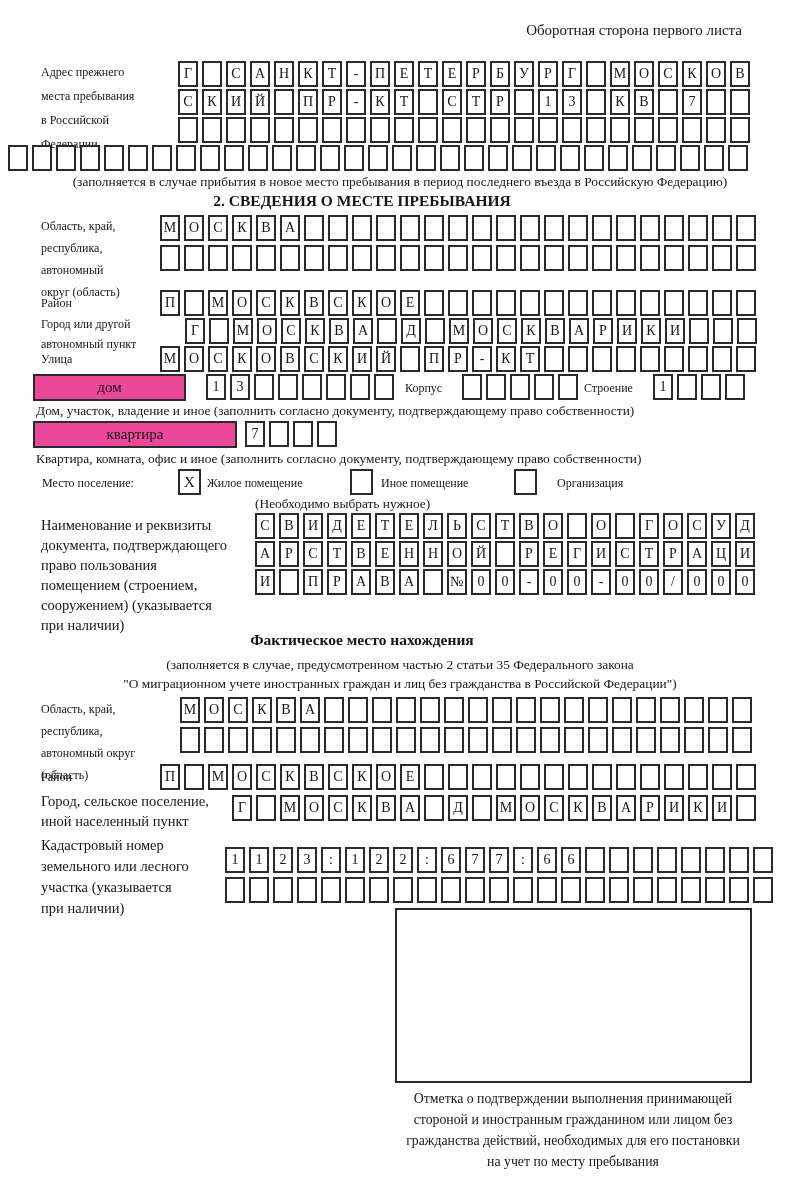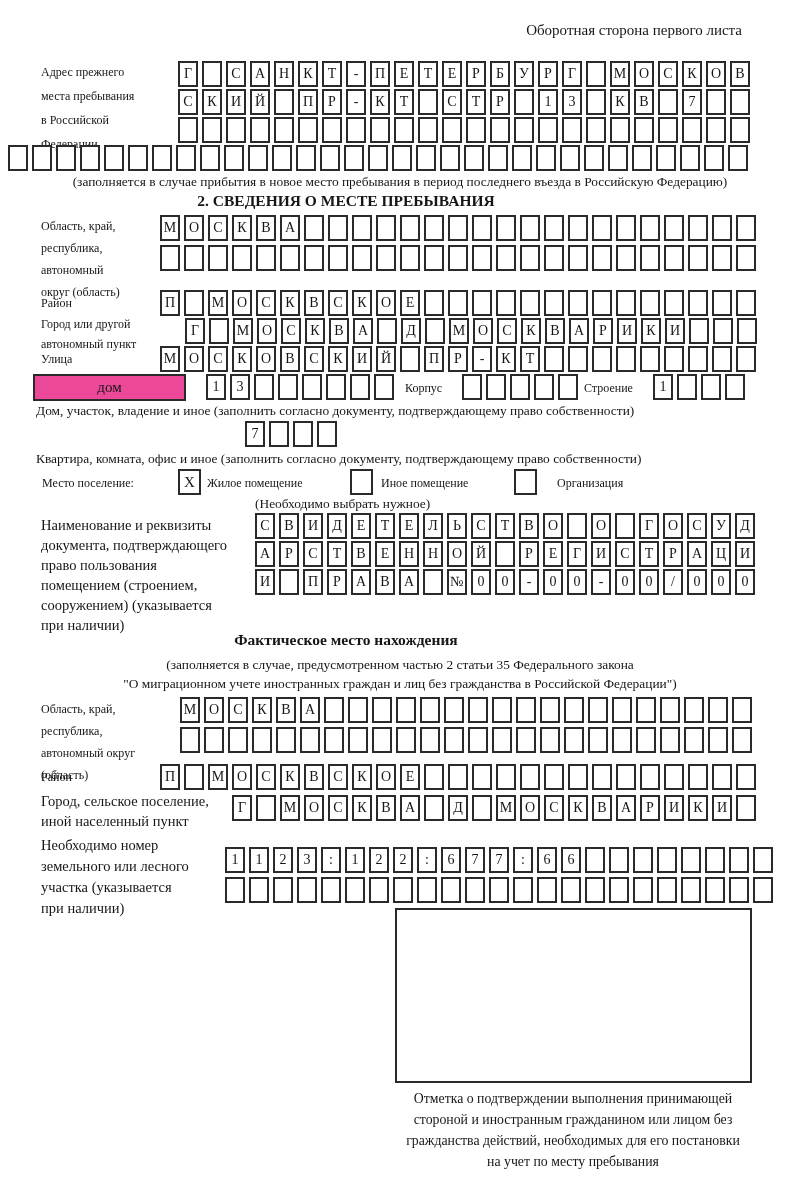--- a/index.html
+++ b/index.html
@@ -3,21 +3,21 @@
 <meta charset="utf-8">
 <style>
   html,body{margin:0;padding:0;background:#ffffff;}
   .page{
     position:relative;width:800px;height:1180px;background:#ffffff;
     font-family:"Liberation Serif","DejaVu Serif",serif;color:#161616;
     overflow:hidden;
   }
   .hnote{position:absolute;font-size:15px;}
   .lbl{position:absolute;font-size:12px;line-height:22px;white-space:pre-line;}
-  .title{position:absolute;left:0;width:692px;text-align:center;font-weight:bold;font-size:15.5px;}
+  .title{position:absolute;left:16px;width:692px;text-align:center;font-weight:bold;font-size:15.5px;}
   .note{position:absolute;font-size:13.4px;white-space:pre-line;}
   .center{left:0;width:800px;text-align:center;}
   .cellrow{position:absolute;display:flex;gap:4px;}
   .cell{
     flex:0 0 20px;width:20px;height:26px;border:2px solid #2a2a2a;box-sizing:border-box;
     display:flex;align-items:center;justify-content:center;font-size:14px;background:#fff;
   }
   .widebox{
     position:absolute;height:27px;border:2px solid #2a2a2a;box-sizing:border-box;
     display:flex;align-items:center;justify-content:center;font-size:15px;background:#ec4899;
@@ -321,20 +321,21 @@
     </div>
   <div class="lbl" style="left:584px;top:377px;">Строение</div>
   <div class="cellrow" style="left:653px;top:374px;">
       <span class="cell">1</span>
       <span class="cell"></span>
       <span class="cell"></span>
       <span class="cell"></span>
     </div>
   <div class="note" style="left:36px;top:403px;">Дом, участок, владение и иное (заполнить согласно документу, подтверждающему право собственности)</div>
 
+  <div class="widebox" style="left:33px;top:421px;width:204px;">квартира</div>
   <div class="cellrow" style="left:245px;top:421px;">
       <span class="cell">7</span>
       <span class="cell"></span>
       <span class="cell"></span>
       <span class="cell"></span>
     </div>
   <div class="note" style="left:36px;top:451px;">Квартира, комната, офис и иное (заполнить согласно документу, подтверждающему право собственности)</div>
 
   <div class="lbl" style="left:42px;top:472px;">Место поселение:</div>
   <div class="cbox" style="left:178px;top:469px;">X</div>
@@ -531,21 +532,21 @@
       <span class="cell">К</span>
       <span class="cell">В</span>
       <span class="cell">А</span>
       <span class="cell">Р</span>
       <span class="cell">И</span>
       <span class="cell">К</span>
       <span class="cell">И</span>
       <span class="cell"></span>
     </div>
 
-  <div class="lbl" style="left:41px;top:835px;width:180px;line-height:21px;font-size:14.5px;">Необходимо номер
+  <div class="lbl" style="left:41px;top:835px;width:180px;line-height:21px;font-size:14.5px;">Кадастровый номер
 земельного или лесного
 участка (указывается
 при наличии)</div>
   <div class="cellrow" style="left:225px;top:847px;">
       <span class="cell">1</span>
       <span class="cell">1</span>
       <span class="cell">2</span>
       <span class="cell">3</span>
       <span class="cell">:</span>
       <span class="cell">1</span>

